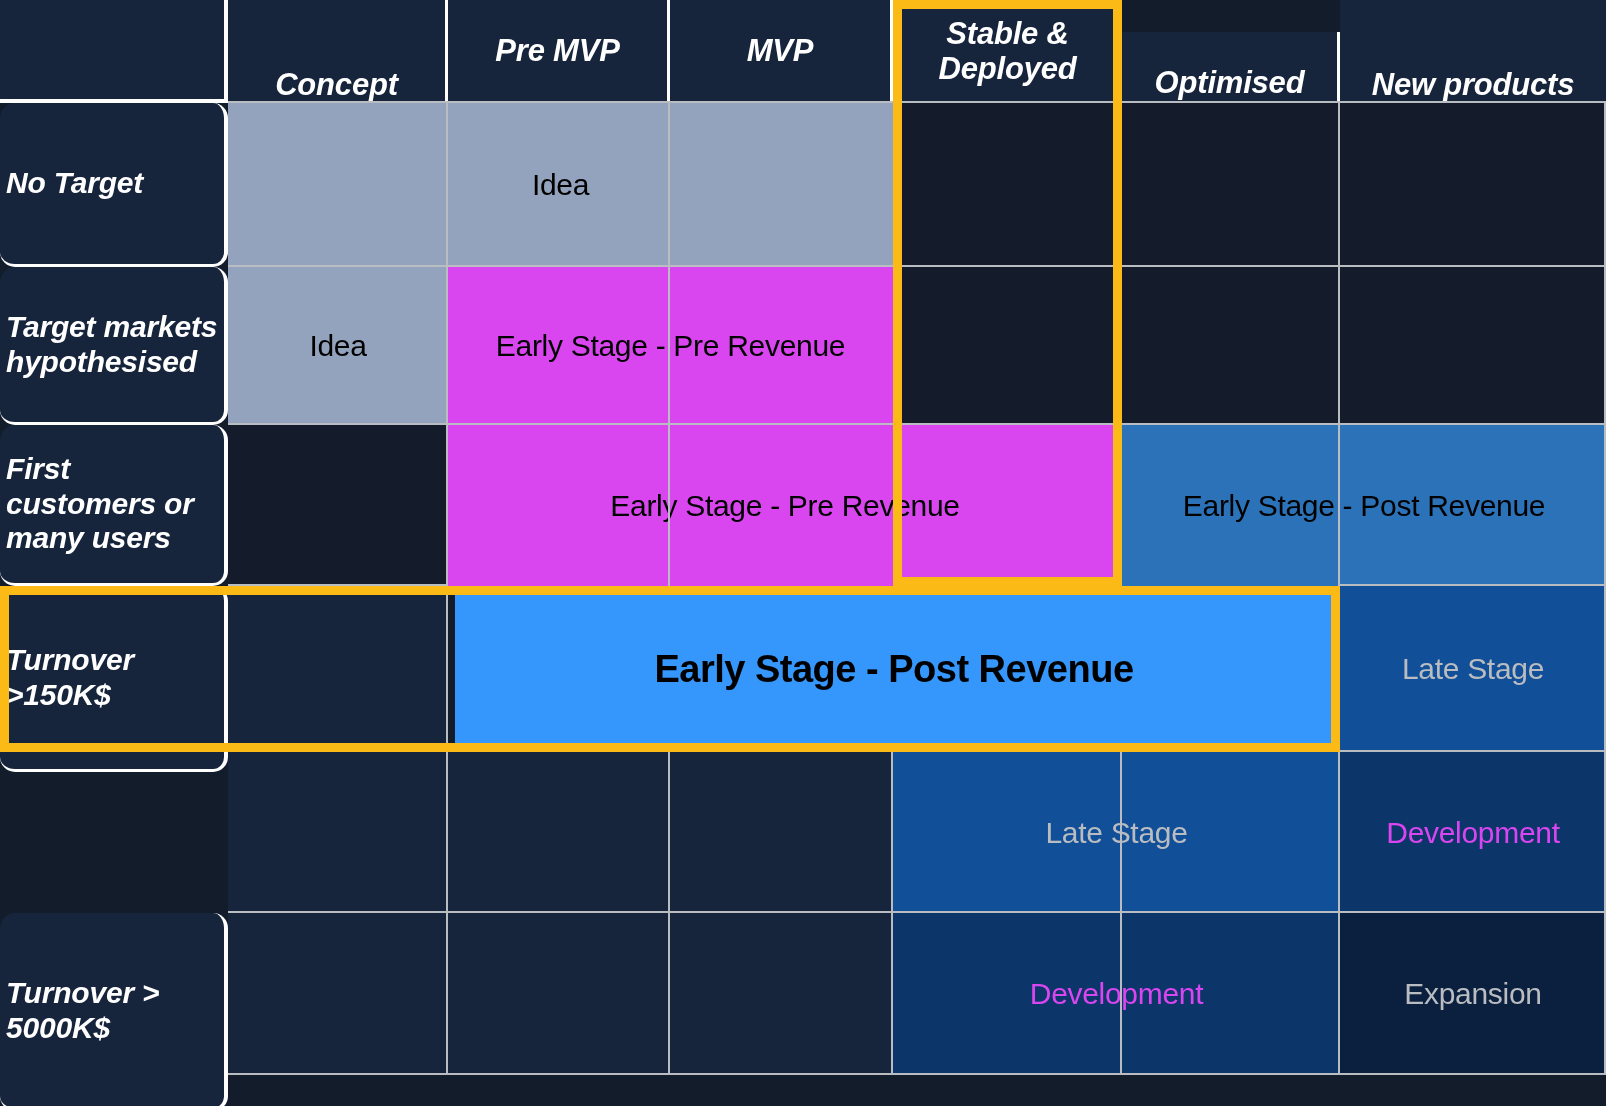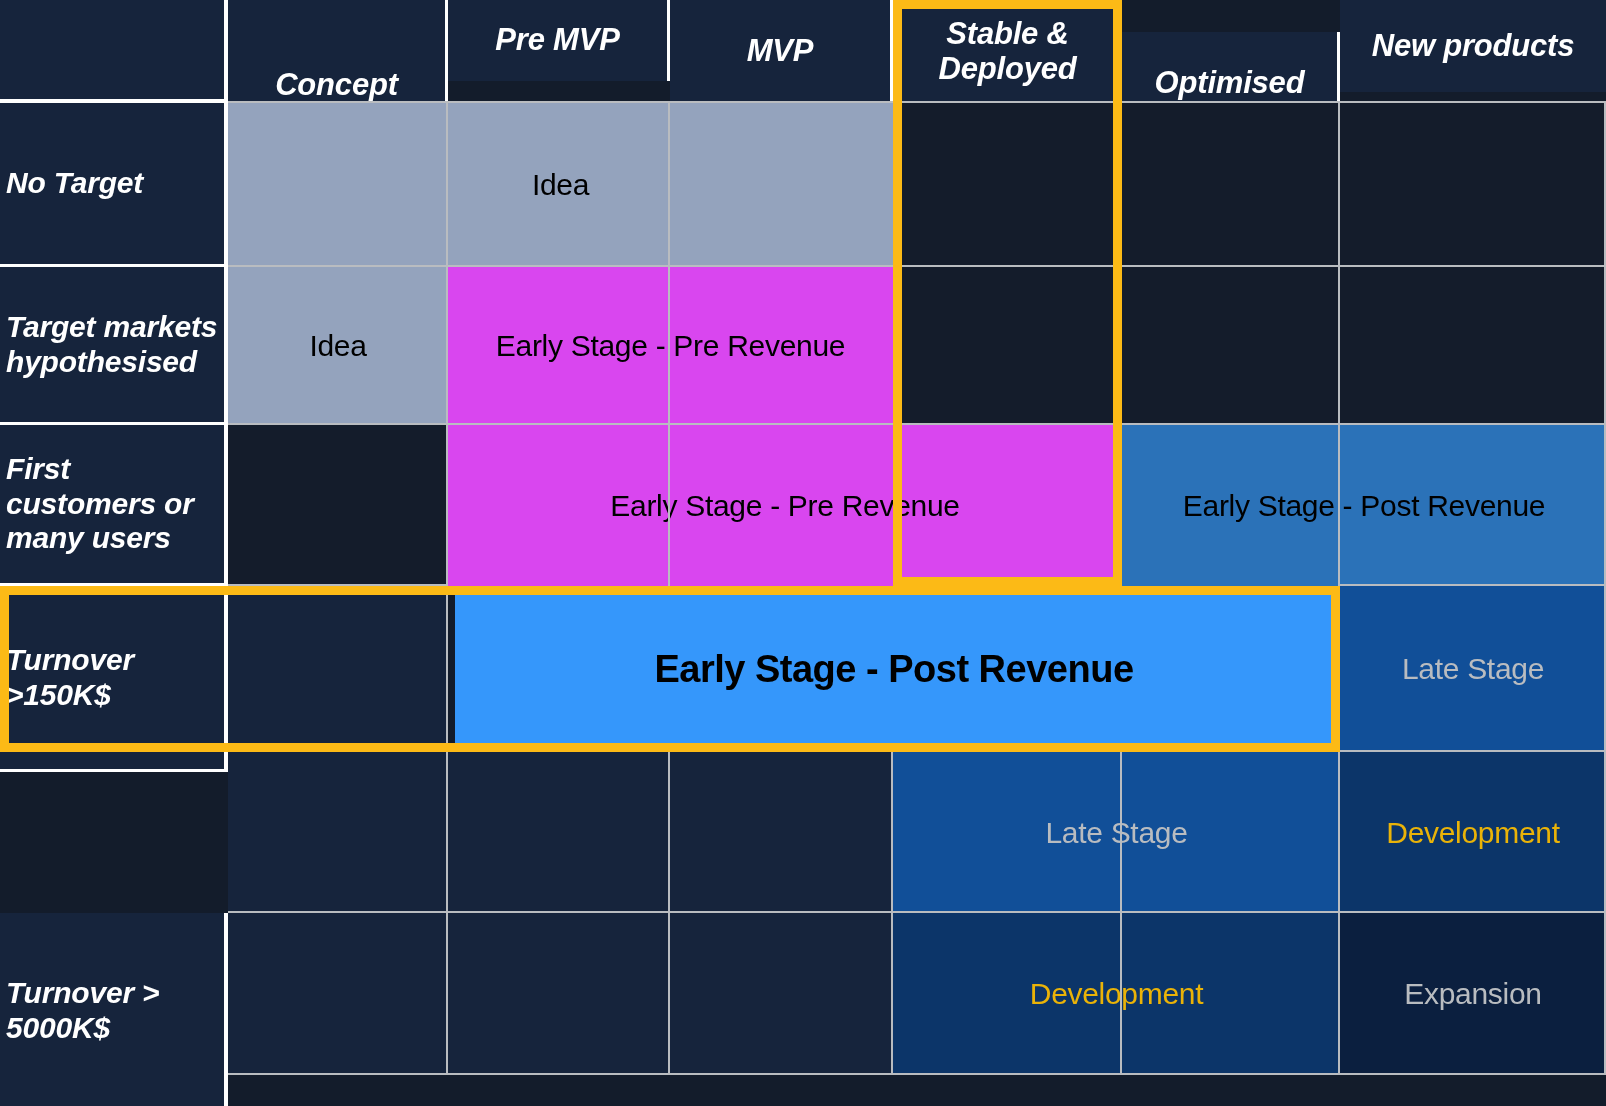--- a/index.html
+++ b/index.html
@@ -59,20 +59,21 @@
     font-style: italic;
     font-weight: 700;
     font-size: 30px;
     line-height: 1.16;
     justify-content: flex-start;
     text-align: left;
     padding-left: 6px;
     border-right: 4px solid #ffffff;
     border-bottom: 3px solid #ffffff;
     letter-spacing: -0.2px;
+    border-radius: 15px;
   }
   .rowlabel.lastrow { border-bottom: 3px solid #ffffff; }
 
   
   .empty {
     background: #16243c;
     border-right: 2px solid #b9bcc0;
     border-bottom: 2px solid #b9bcc0;
   }
   .empty.dark { background: #141c2b; }
@@ -82,21 +83,21 @@
     color: #000000;
     font-weight: 400;
     font-size: 30px;
     letter-spacing: -0.3px;
   }
   .band.idea       { background: #94a3bd; }
   .band.prerev     { background: #d946ef; }
   .band.postrev    { background: #2b72b8; }
   .band.postrev-hi { background: #3597fb; color:#000; font-weight: 700; font-size: 38px; letter-spacing: -0.5px; }
   .band.late       { background: #114f98; color: #b9bcc0; }
-  .band.devel      { background: #0c3569; color: #eab308; text-align: center; }
+  .band.devel      { background: #0c3569; color: #d946ef; text-align: center; }
   .band.expan      { background: #0b1f3f; color: #b9bcc0; }
 
   .hline { position: absolute; background: #b9bcc0; }
   .vline { position: absolute; background: #b9bcc0; }
   .wline { position: absolute; background: #ffffff; }
 
   
   .hl {
     position: absolute;
     box-sizing: border-box;
@@ -109,37 +110,37 @@
 <body>
 
 <div id="matrix">
 
   <div class="cell corner" style="left:0px; top:0px; width:228px; height:103px;"></div>
 
   <div class="cell hdr" style="left:228px; top:0px; width:220px; height:103px;align-items:flex-end;">
     <span>Concept</span>
   </div>
 
-  <div class="cell hdr" style="left:448px; top:0px; width:222px; height:81px;">
+  <div class="cell hdr" style="left:448px; top:0px; width:222px; height:103px;">
     <span>Pre MVP</span>
   </div>
 
   <div class="cell hdr" style="left:670px; top:0px; width:223px; height:103px;">
     <span>MVP</span>
   </div>
 
   <div class="cell hdr" style="left:893px; top:0px; width:229px; height:103px; border-right:none;">
     <span>Stable &amp; Deployed</span>
   </div>
 
   <div class="cell hdr" style="left:1122px; top:0px; width:218px; height:103px;margin-top:32px;">
     <span>Optimised</span>
   </div>
 
-  <div class="cell hdr last" style="left:1340px; top:0px; width:266px; height:92px;">
+  <div class="cell hdr last" style="left:1340px; top:0px; width:266px; height:103px;align-items:flex-end;">
     <span>New products</span>
   </div>
 
   <div class="wline" style="left:0px; top:99px; width:228px; height:4px;"></div>
 
   <div class="cell rowlabel" style="left:0px; top:103px; width:228px; height:164px;">
     <span>No Target</span>
   </div>
 
   <div class="cell rowlabel" style="left:0px; top:267px; width:228px; height:158px;">

